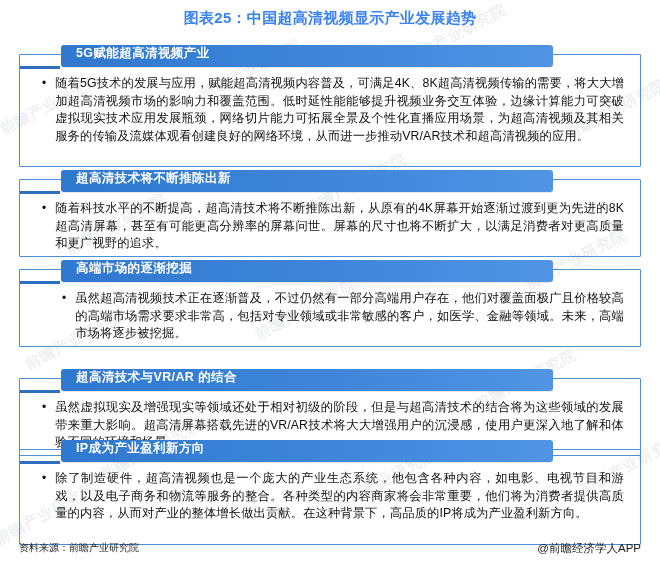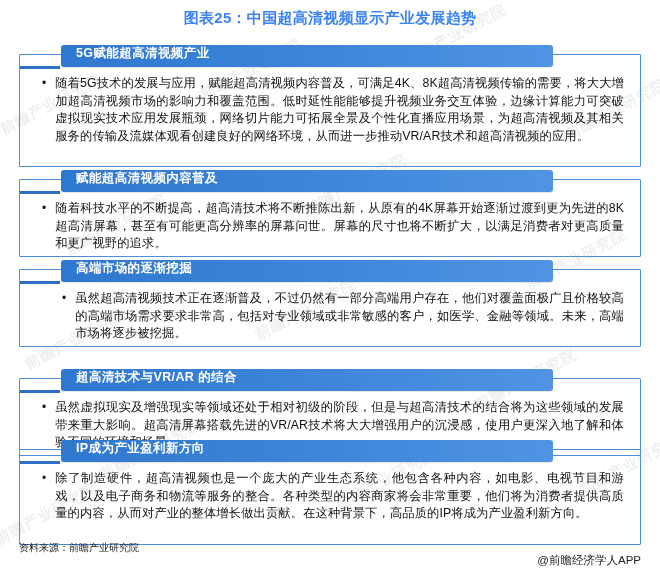--- a/index.html
+++ b/index.html
@@ -137,21 +137,21 @@
   .source-note {
     position: absolute;
     left: 19px;
     top: 0;
     font-size: 10px;
     color: #1d1d1d;
   }
   .app-note {
     position: absolute;
     right: 19px;
-    top: 12px;
+    top: 0;
     font-size: 11.5px;
     color: #1d1d1d;
     margin-left: 40px;
   }
 </style>
 </head>
 <body>
 
 <div class="watermark-layer">
   <div class="wm" style="left:-5px;  top:95px;">前瞻产业研究院</div>
@@ -183,21 +183,21 @@
       <div class="bullet-row">
         <span class="bullet-dot">•</span>
         <span class="bullet-text">随着5G技术的发展与应用，赋能超高清视频内容普及，可满足4K、8K超高清视频传输的需要，将大大增加超高清视频市场的影响力和覆盖范围。低时延性能能够提升视频业务交互体验，边缘计算能力可突破虚拟现实技术应用发展瓶颈，网络切片能力可拓展全景及个性化直播应用场景，为超高清视频及其相关服务的传输及流媒体观看创建良好的网络环境，从而进一步推动VR/AR技术和超高清视频的应用。</span>
       </div>
     </div>
   </div>
 
   <div class="card" style="top:139px; height:78px;">
     <div class="connector"></div>
     <div class="badge">
-      <span class="badge-text">赋能超高清视频内容普及</span>
+      <span class="badge-text">超高清技术将不断推陈出新</span>
     </div>
     <div class="body">
       <div class="bullet-row">
         <span class="bullet-dot">•</span>
         <span class="bullet-text">随着科技水平的不断提高，超高清技术将不断推陈出新，从原有的4K屏幕开始逐渐过渡到更为先进的8K超高清屏幕，甚至有可能更高分辨率的屏幕问世。屏幕的尺寸也将不断扩大，以满足消费者对更高质量和更广视野的追求。</span>
       </div>
     </div>
   </div>
 
   <div class="card" style="top:229px; height:78px;padding-left:20px;">

